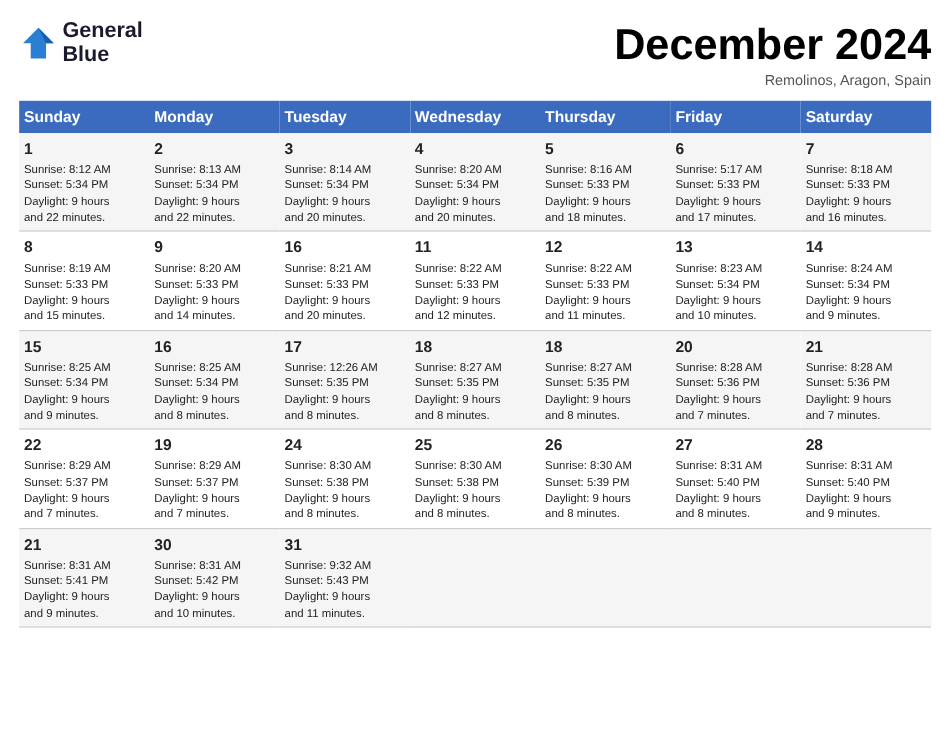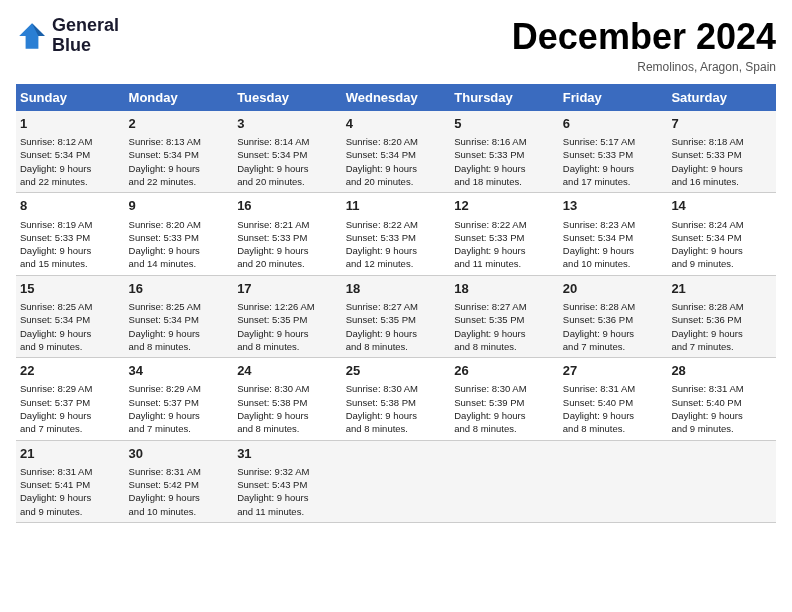--- a/index.html
+++ b/index.html
@@ -144,21 +144,21 @@
         <td><span class="day-num">15</span><span>Sunrise: 8:25 AM</span><br><span>Sunset: 5:34 PM</span><br><span>Daylight: 9 hours</span><br><span>and 9 minutes.</span></td>
         <td><span class="day-num">16</span><span>Sunrise: 8:25 AM</span><br><span>Sunset: 5:34 PM</span><br><span>Daylight: 9 hours</span><br><span>and 8 minutes.</span></td>
         <td><span class="day-num">17</span><span>Sunrise: 12:26 AM</span><br><span>Sunset: 5:35 PM</span><br><span>Daylight: 9 hours</span><br><span>and 8 minutes.</span></td>
         <td><span class="day-num">18</span><span>Sunrise: 8:27 AM</span><br><span>Sunset: 5:35 PM</span><br><span>Daylight: 9 hours</span><br><span>and 8 minutes.</span></td>
         <td><span class="day-num">18</span><span>Sunrise: 8:27 AM</span><br><span>Sunset: 5:35 PM</span><br><span>Daylight: 9 hours</span><br><span>and 8 minutes.</span></td>
         <td><span class="day-num">20</span><span>Sunrise: 8:28 AM</span><br><span>Sunset: 5:36 PM</span><br><span>Daylight: 9 hours</span><br><span>and 7 minutes.</span></td>
         <td><span class="day-num">21</span><span>Sunrise: 8:28 AM</span><br><span>Sunset: 5:36 PM</span><br><span>Daylight: 9 hours</span><br><span>and 7 minutes.</span></td>
       </tr>
       <tr>
         <td><span class="day-num">22</span><span>Sunrise: 8:29 AM</span><br><span>Sunset: 5:37 PM</span><br><span>Daylight: 9 hours</span><br><span>and 7 minutes.</span></td>
-        <td><span class="day-num">34</span><span>Sunrise: 8:29 AM</span><br><span>Sunset: 5:37 PM</span><br><span>Daylight: 9 hours</span><br><span>and 7 minutes.</span></td>
+        <td><span class="day-num">19</span><span>Sunrise: 8:29 AM</span><br><span>Sunset: 5:37 PM</span><br><span>Daylight: 9 hours</span><br><span>and 7 minutes.</span></td>
         <td><span class="day-num">24</span><span>Sunrise: 8:30 AM</span><br><span>Sunset: 5:38 PM</span><br><span>Daylight: 9 hours</span><br><span>and 8 minutes.</span></td>
         <td><span class="day-num">25</span><span>Sunrise: 8:30 AM</span><br><span>Sunset: 5:38 PM</span><br><span>Daylight: 9 hours</span><br><span>and 8 minutes.</span></td>
         <td><span class="day-num">26</span><span>Sunrise: 8:30 AM</span><br><span>Sunset: 5:39 PM</span><br><span>Daylight: 9 hours</span><br><span>and 8 minutes.</span></td>
         <td><span class="day-num">27</span><span>Sunrise: 8:31 AM</span><br><span>Sunset: 5:40 PM</span><br><span>Daylight: 9 hours</span><br><span>and 8 minutes.</span></td>
         <td><span class="day-num">28</span><span>Sunrise: 8:31 AM</span><br><span>Sunset: 5:40 PM</span><br><span>Daylight: 9 hours</span><br><span>and 9 minutes.</span></td>
       </tr>
       <tr>
         <td><span class="day-num">21</span><span>Sunrise: 8:31 AM</span><br><span>Sunset: 5:41 PM</span><br><span>Daylight: 9 hours</span><br><span>and 9 minutes.</span></td>
         <td><span class="day-num">30</span><span>Sunrise: 8:31 AM</span><br><span>Sunset: 5:42 PM</span><br><span>Daylight: 9 hours</span><br><span>and 10 minutes.</span></td>
         <td><span class="day-num">31</span><span>Sunrise: 9:32 AM</span><br><span>Sunset: 5:43 PM</span><br><span>Daylight: 9 hours</span><br><span>and 11 minutes.</span></td>

